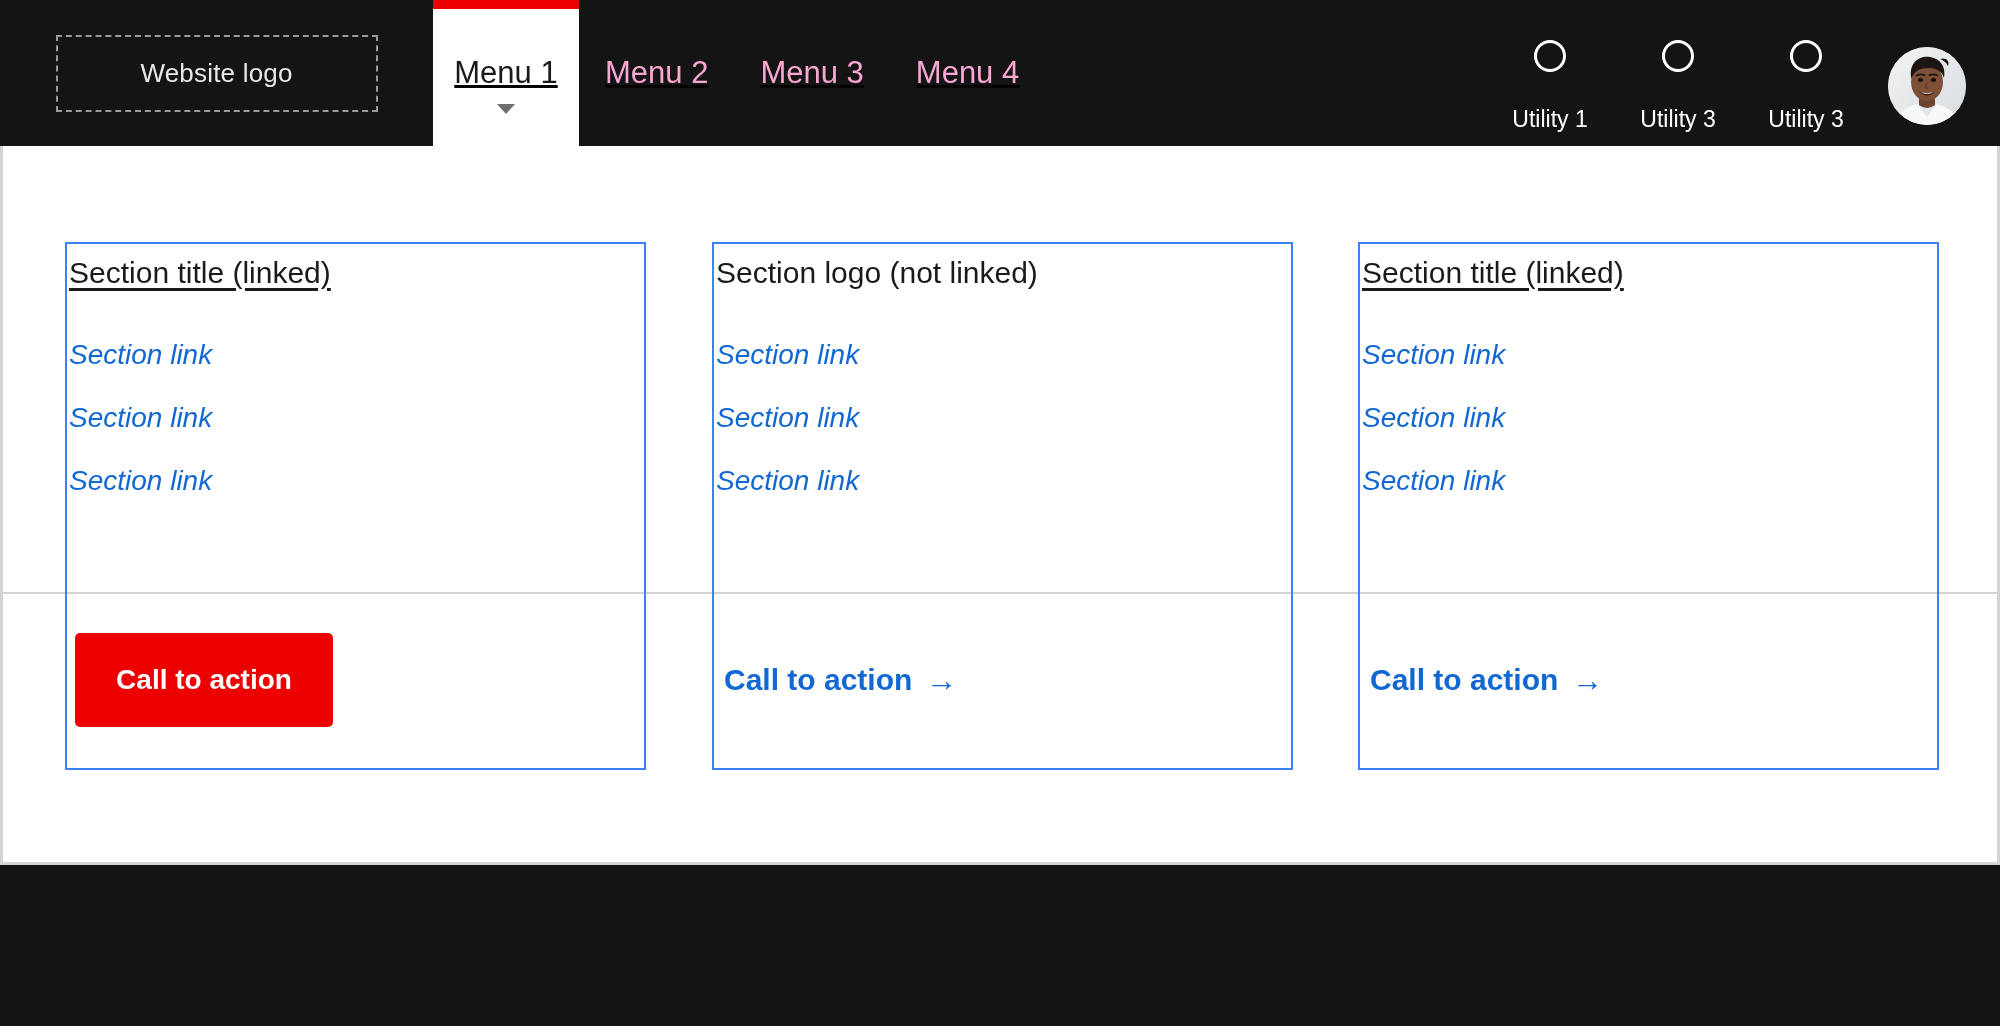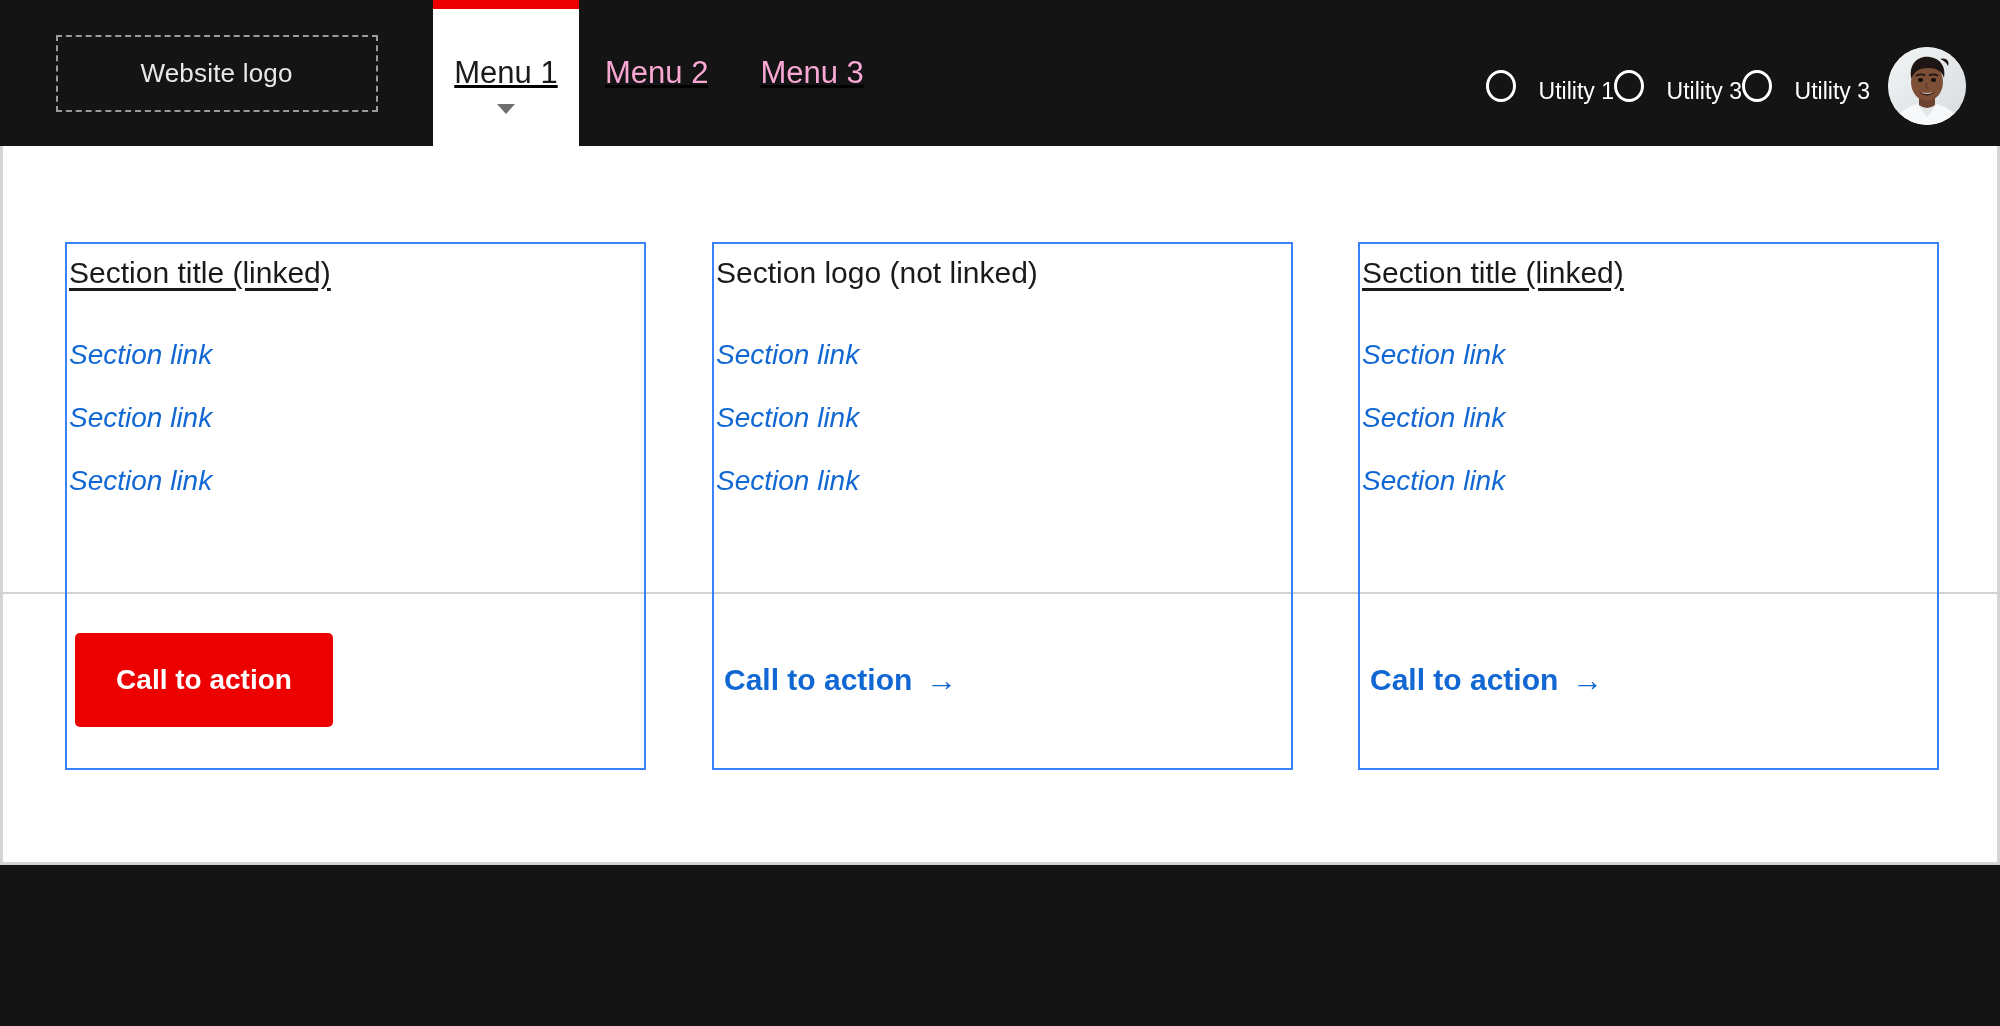--- a/index.html
+++ b/index.html
@@ -103,21 +103,21 @@
     margin-left: auto;
     display: flex;
     align-items: center;
     gap: 0px;
     padding-right: 34px;
     flex: 0 0 auto;
   }
   .utility-item {
     width: 128px;
     display: flex;
-    flex-direction: row;
+    flex-direction: column;
     align-items: center;
     justify-content: space-between;
     cursor: pointer;
     gap: 23px;
   }
   .utility-circle {
     width: 32px;
     height: 32px;
     border: 3px solid #ffffff;
     border-radius: 50%;
@@ -297,20 +297,23 @@
     </div>
 
     <div class="nav-item">
       <span class="nav-label">Menu 2</span>
     </div>
 
     <div class="nav-item">
       <span class="nav-label">Menu 3</span>
     </div>
 
+    <div class="nav-item">
+      <span class="nav-label">Menu 4</span>
+    </div>
 
   </nav>
 
   <div class="utilities">
 
     <div class="utility-item">
       <div class="utility-circle"></div>
       <span class="utility-label">Utility 1</span>
     </div>
 

